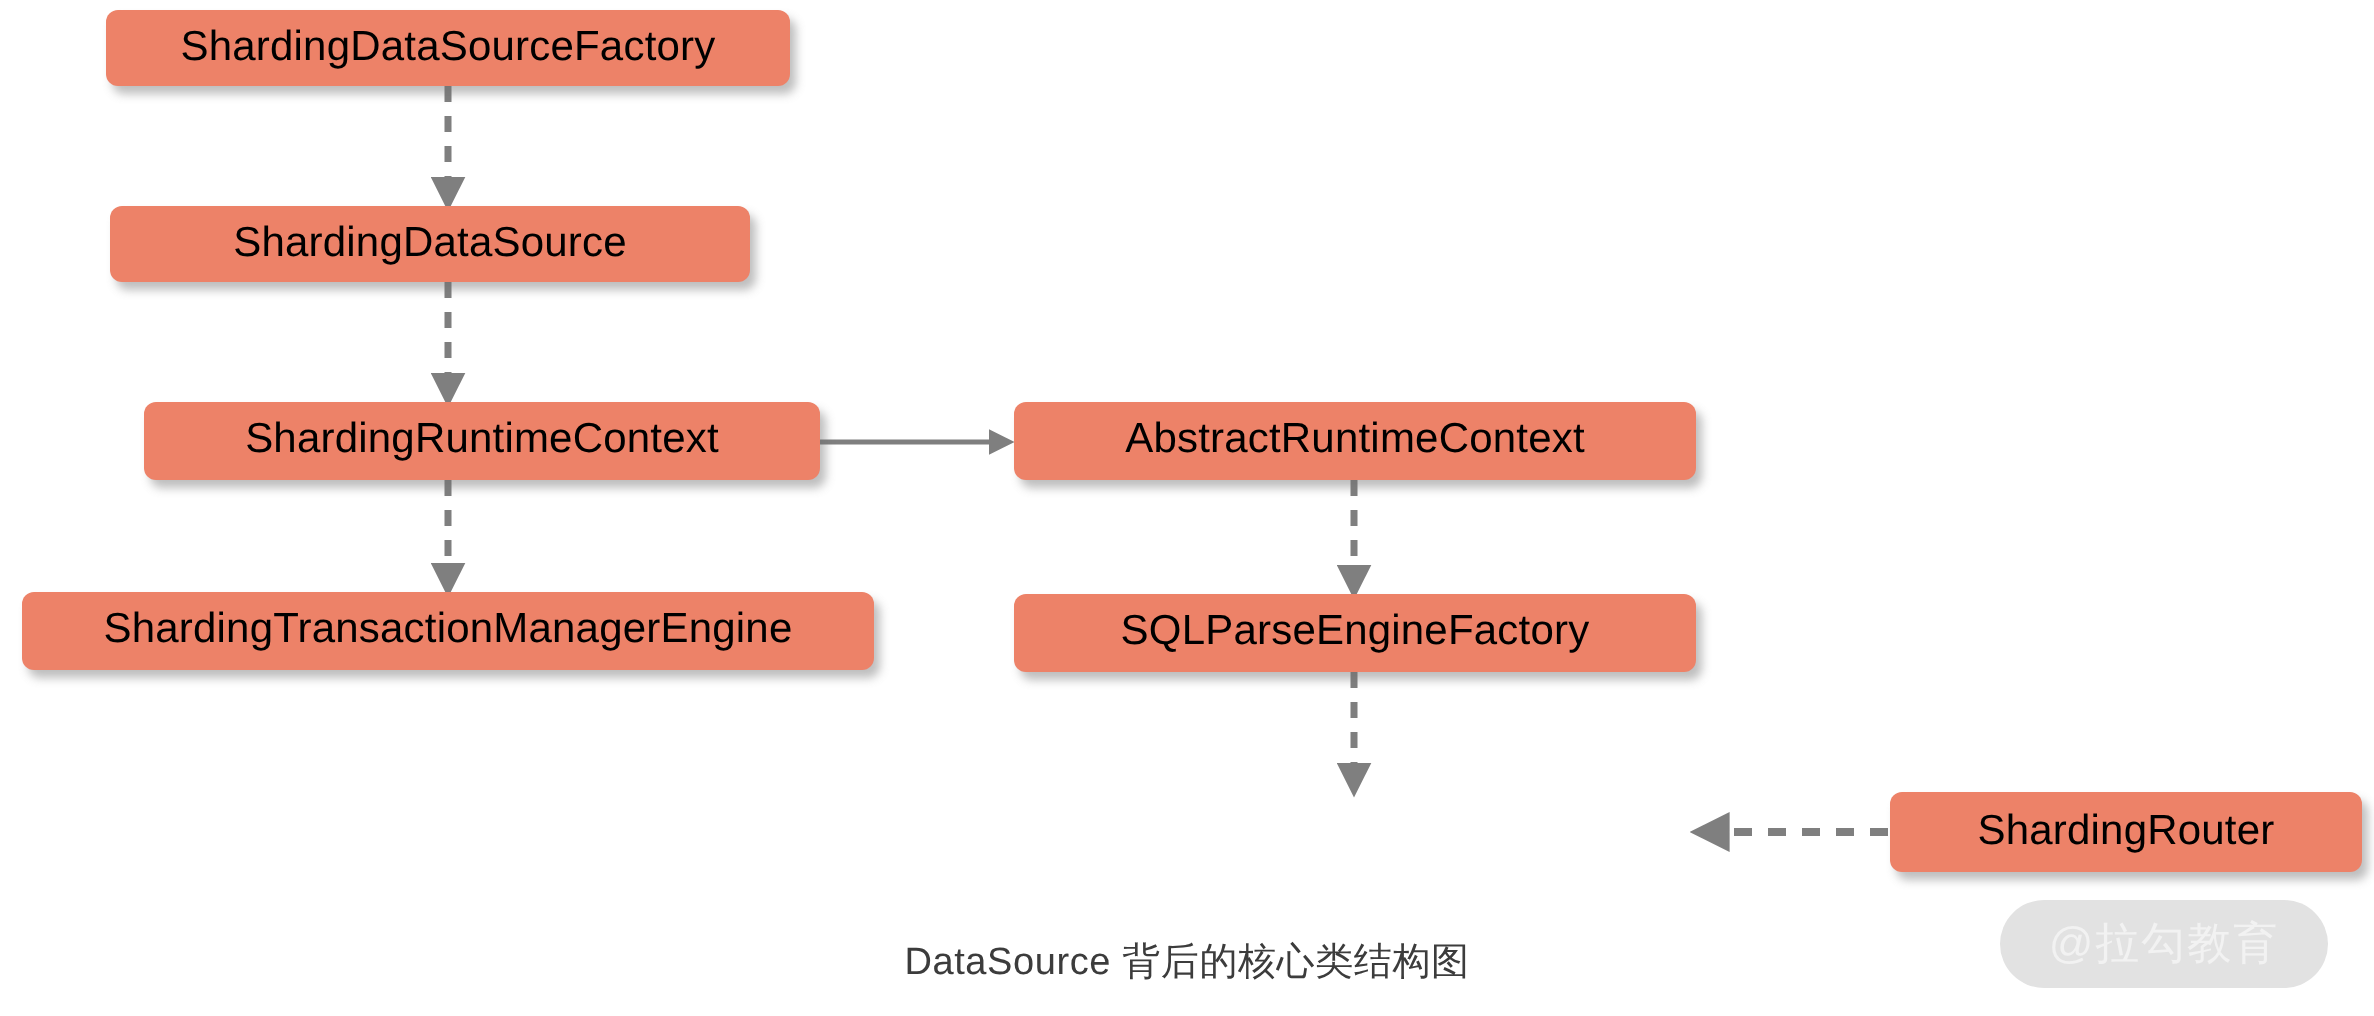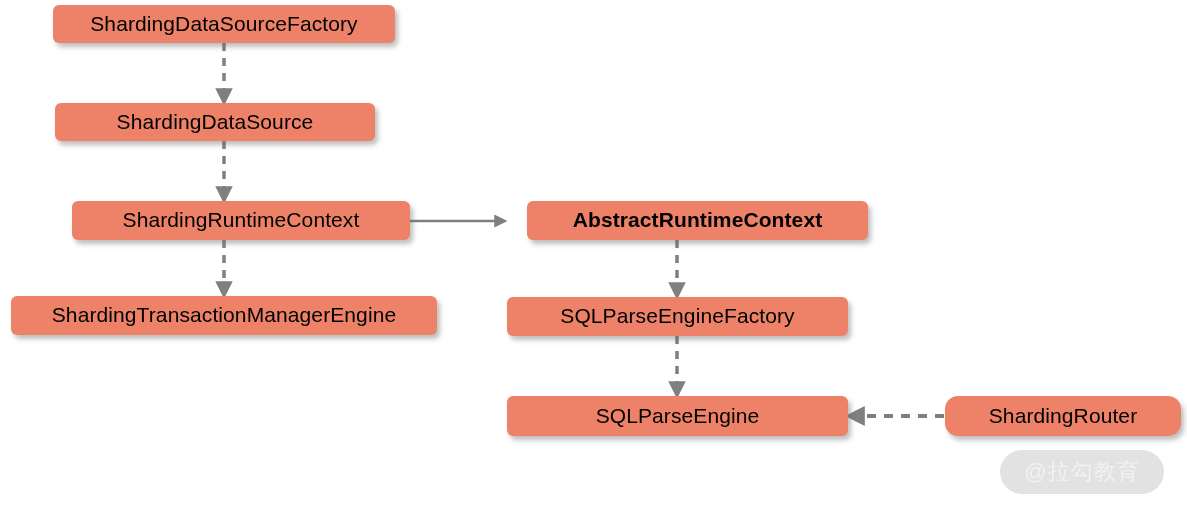--- a/index.html
+++ b/index.html
@@ -127,34 +127,32 @@
   </div>
 
   <div class="node" style="left:55px; top:201px; width:338px; height:39px;margin-left:17px;">
     <span>ShardingRuntimeContext</span>
   </div>
 
   <div class="node" style="left:11px; top:296px; width:426px; height:39px;">
     <span>ShardingTransactionManagerEngine</span>
   </div>
 
-  <div class="node" style="left:527px; top:201px; width:341px; height:39px;font-weight:bold;">
+  <div class="node" style="left:507px; top:201px; width:341px; height:39px;">
     <span>AbstractRuntimeContext</span>
   </div>
 
   <div class="node" style="left:507px; top:297px; width:341px; height:39px;text-align:center;">
     <span>SQLParseEngineFactory</span>
   </div>
 
-  <div class="node" style="left:507px; top:396px; width:341px; height:40px;">
-    <span>SQLParseEngine</span>
-  </div>
 
-  <div class="node" style="left:945px; top:396px; width:236px; height:40px;border-radius:13px;">
+  <div class="node" style="left:945px; top:396px; width:236px; height:40px;">
     <span>ShardingRouter</span>
   </div>
 
+  <div class="caption">DataSource 背后的核心类结构图</div>
 
   <div class="watermark">
     <span>@拉勾教育</span>
   </div>
 
 </div>
 
 </body></html>

